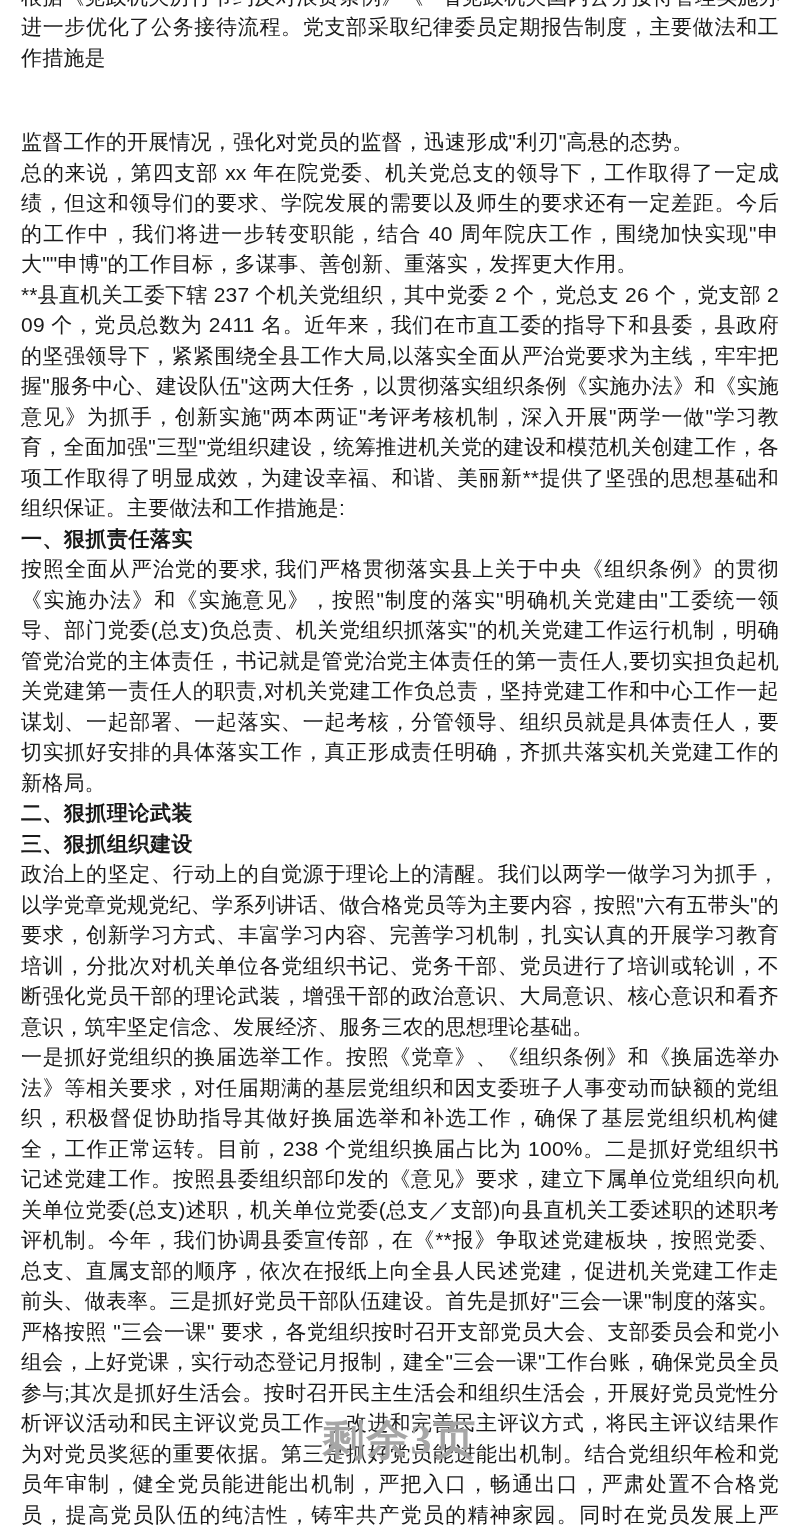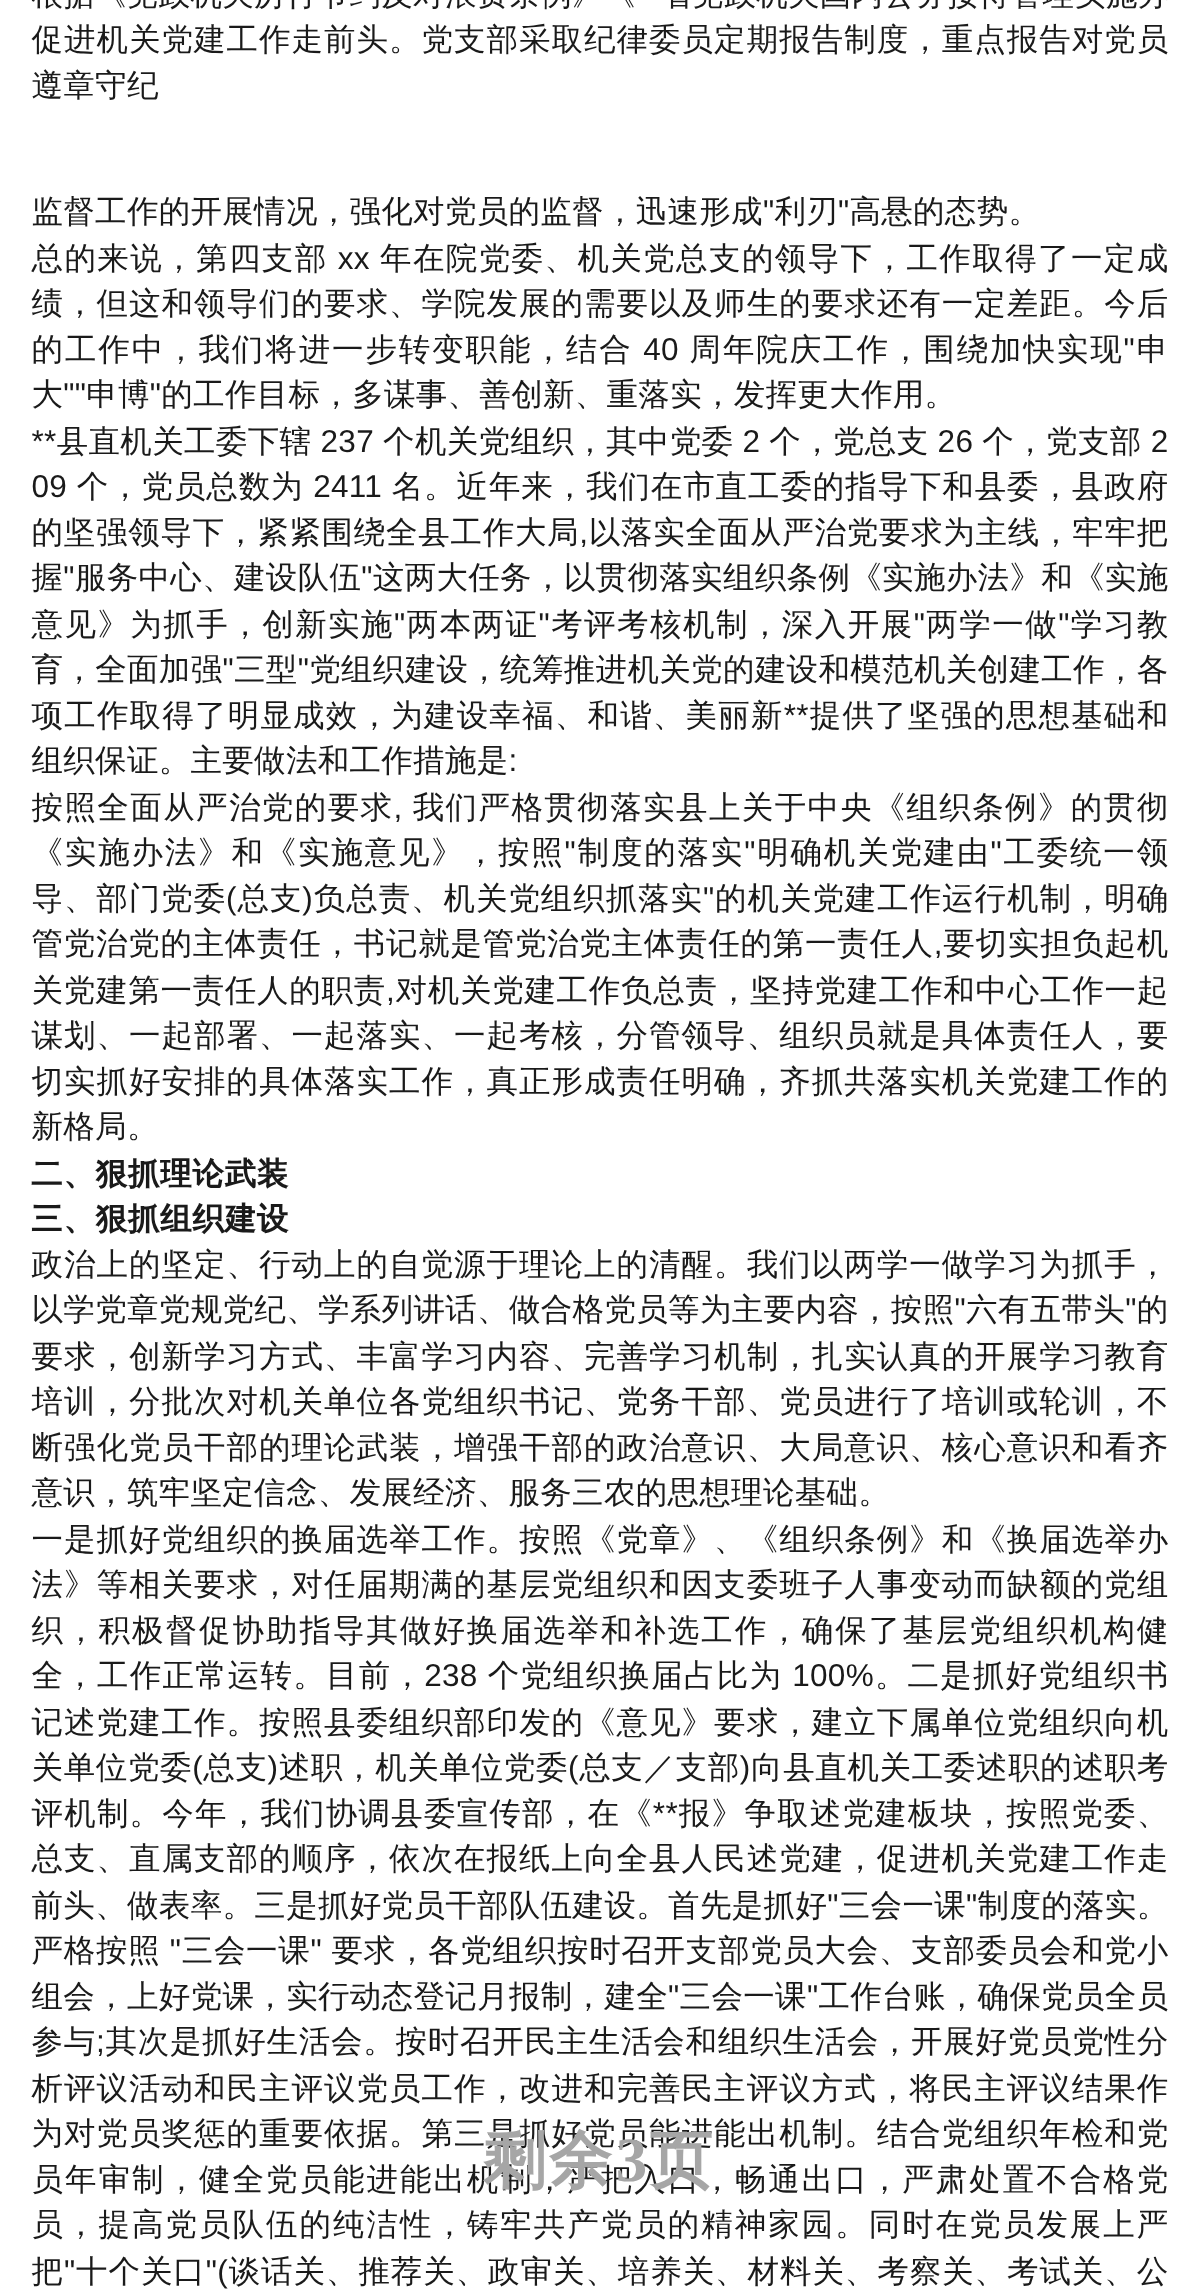--- a/index.html
+++ b/index.html
@@ -68,25 +68,26 @@
     user-select: none;
   }
 </style>
 </head>
 <body>
 
 <div class="doc">
     <div class="block clipped">
       <div class="clipped-inner">根据《党政机关厉行节约反对浪费条例》《**省党政机关国内公务接待管理实施办法》规定</div>
     </div>
-    <div class="block body">促进机关党建工作走前头。党支部采取纪律委员定期报告制度，重点报告对党员遵章守纪</div>
+    <div class="block body">进一步优化了公务接待流程。党支部采取纪律委员定期报告制度，主要做法和工作措施是</div>
     <div class="block spacer"></div>
     <div class="block body">监督工作的开展情况，强化对党员的监督，迅速形成"利刃"高悬的态势。</div>
     <div class="block body">总的来说，第四支部 xx 年在院党委、机关党总支的领导下，工作取得了一定成绩，但这和领导们的要求、学院发展的需要以及师生的要求还有一定差距。今后的工作中，我们将进一步转变职能，结合 40 周年院庆工作，围绕加快实现"申大""申博"的工作目标，多谋事、善创新、重落实，发挥更大作用。</div>
     <div class="block body">**县直机关工委下辖 237 个机关党组织，其中党委 2 个，党总支 26 个，党支部 209 个，党员总数为 2411 名。近年来，我们在市直工委的指导下和县委，县政府的坚强领导下，紧紧围绕全县工作大局,以落实全面从严治党要求为主线，牢牢把握"服务中心、建设队伍"这两大任务，以贯彻落实组织条例《实施办法》和《实施意见》为抓手，创新实施"两本两证"考评考核机制，深入开展"两学一做"学习教育，全面加强"三型"党组织建设，统筹推进机关党的建设和模范机关创建工作，各项工作取得了明显成效，为建设幸福、和谐、美丽新**提供了坚强的思想基础和组织保证。主要做法和工作措施是:</div>
+    <div class="block heading">一、狠抓责任落实</div>
     <div class="block body">按照全面从严治党的要求, 我们严格贯彻落实县上关于中央《组织条例》的贯彻《实施办法》和《实施意见》，按照"制度的落实"明确机关党建由"工委统一领导、部门党委(总支)负总责、机关党组织抓落实"的机关党建工作运行机制，明确管党治党的主体责任，书记就是管党治党主体责任的第一责任人,要切实担负起机关党建第一责任人的职责,对机关党建工作负总责，坚持党建工作和中心工作一起谋划、一起部署、一起落实、一起考核，分管领导、组织员就是具体责任人，要切实抓好安排的具体落实工作，真正形成责任明确，齐抓共落实机关党建工作的新格局。</div>
     <div class="block heading">二、狠抓理论武装</div>
     <div class="block heading">三、狠抓组织建设</div>
     <div class="block body">政治上的坚定、行动上的自觉源于理论上的清醒。我们以两学一做学习为抓手，以学党章党规党纪、学系列讲话、做合格党员等为主要内容，按照"六有五带头"的要求，创新学习方式、丰富学习内容、完善学习机制，扎实认真的开展学习教育培训，分批次对机关单位各党组织书记、党务干部、党员进行了培训或轮训，不断强化党员干部的理论武装，增强干部的政治意识、大局意识、核心意识和看齐意识，筑牢坚定信念、发展经济、服务三农的思想理论基础。</div>
     <div class="block body">一是抓好党组织的换届选举工作。按照《党章》、《组织条例》和《换届选举办法》等相关要求，对任届期满的基层党组织和因支委班子人事变动而缺额的党组织，积极督促协助指导其做好换届选举和补选工作，确保了基层党组织机构健全，工作正常运转。目前，238 个党组织换届占比为 100%。二是抓好党组织书记述党建工作。按照县委组织部印发的《意见》要求，建立下属单位党组织向机关单位党委(总支)述职，机关单位党委(总支／支部)向县直机关工委述职的述职考评机制。今年，我们协调县委宣传部，在《**报》争取述党建板块，按照党委、总支、直属支部的顺序，依次在报纸上向全县人民述党建，促进机关党建工作走前头、做表率。三是抓好党员干部队伍建设。首先是抓好"三会一课"制度的落实。严格按照 "三会一课" 要求，各党组织按时召开支部党员大会、支部委员会和党小组会，上好党课，实行动态登记月报制，建全"三会一课"工作台账，确保党员全员参与;其次是抓好生活会。按时召开民主生活会和组织生活会，开展好党员党性分析评议活动和民主评议党员工作，改进和完善民主评议方式，将民主评议结果作为对党员奖惩的重要依据。第三是抓好党员能进能出机制。结合党组织年检和党员年审制，健全党员能进能出机制，严把入口，畅通出口，严肃处置不合格党员，提高党员队伍的纯洁性，铸牢共产党员的精神家园。同时在党员发展上严把"十个关口"(谈话关、推荐关、政审关、培养关、材料关、考察关、考试关、公示关、票决关、审批关)，严格控制不合格对象进入党组织队伍，纯洁党员队伍，确保党员发展质量。</div>
   </div>
 
 <div class="preview-footer" style="color: rgb(166, 166, 166);">
   <span>剩余3页</span>
 </div>

